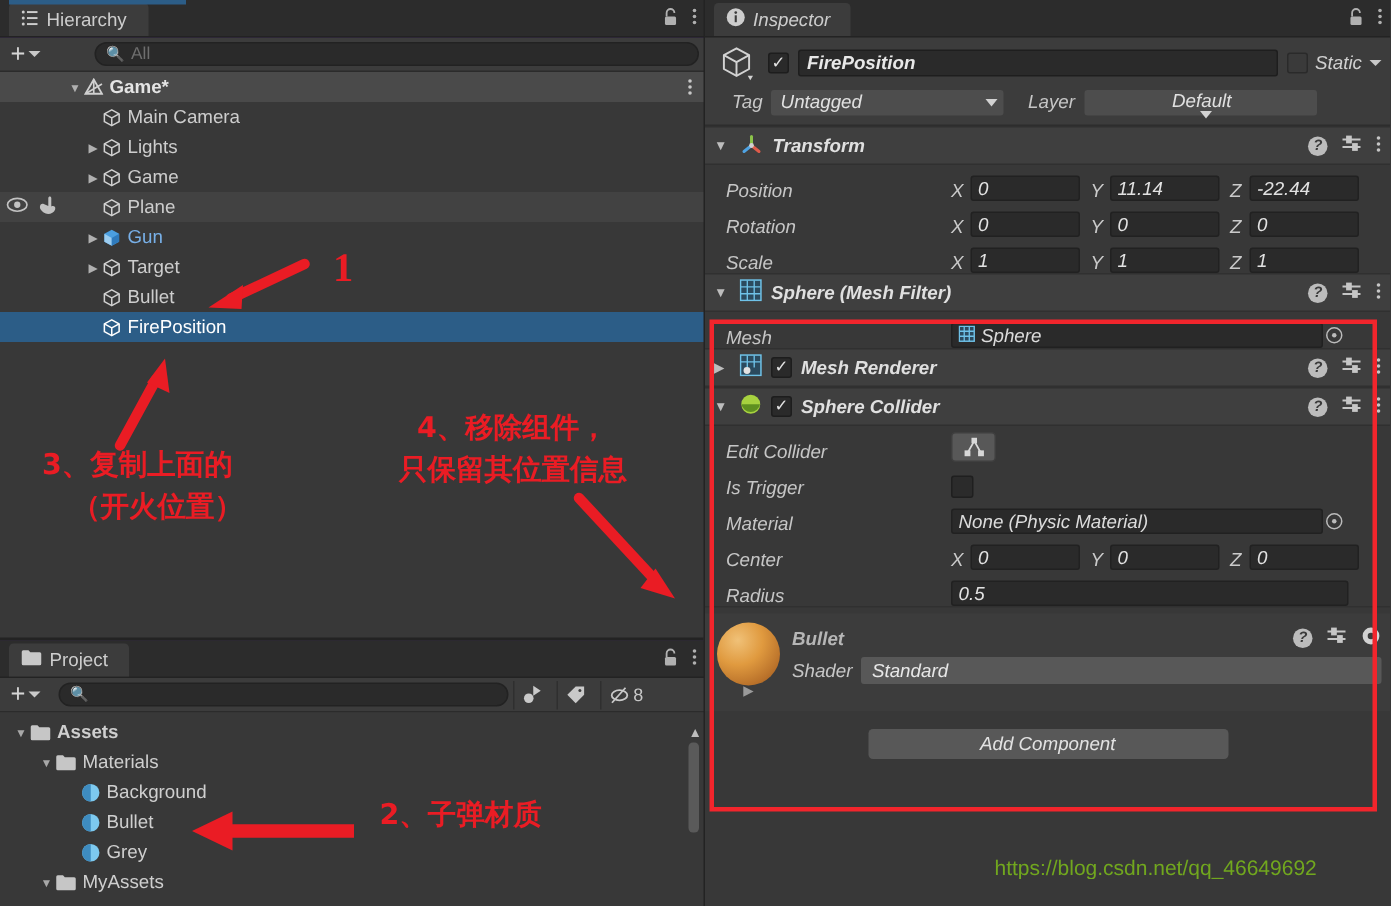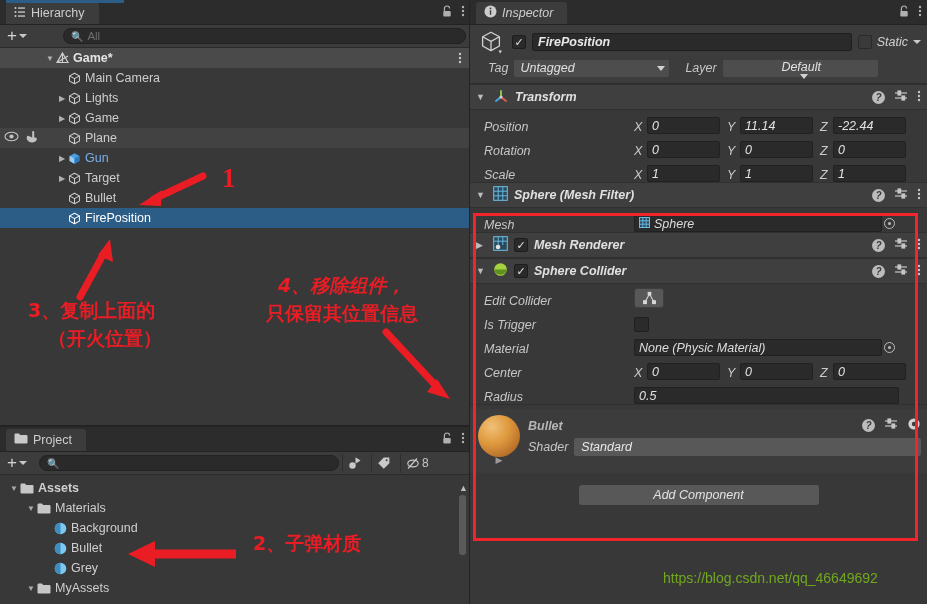--- a/index.html
+++ b/index.html
@@ -884,17 +884,17 @@
     </g>
   </svg>
 
   <div class="anno anno-num" style="left:222px; top:163px;">1</div>
 
   <div class="anno anno-cn" style="left:253px; top:530px;">2、子弹材质</div>
 
   <div class="anno anno-cn" style="left:28px; top:297px;">3、复制上面的</div>
   <div class="anno anno-cn" style="left:48px; top:325px;">（开火位置）</div>
 
-  <div class="anno anno-cn" style="left:278px; top:272px;font-style:italic;">4、移除组件，</div>
+  <div class="anno anno-cn" style="left:278px; top:272px;">4、移除组件，</div>
   <div class="anno anno-cn" style="left:266px; top:300px;">只保留其位置信息</div>
 
   <div class="watermark" style="left:663px; top:570px;">https://blog.csdn.net/qq_46649692</div>
 </div>
 
 </body></html>

